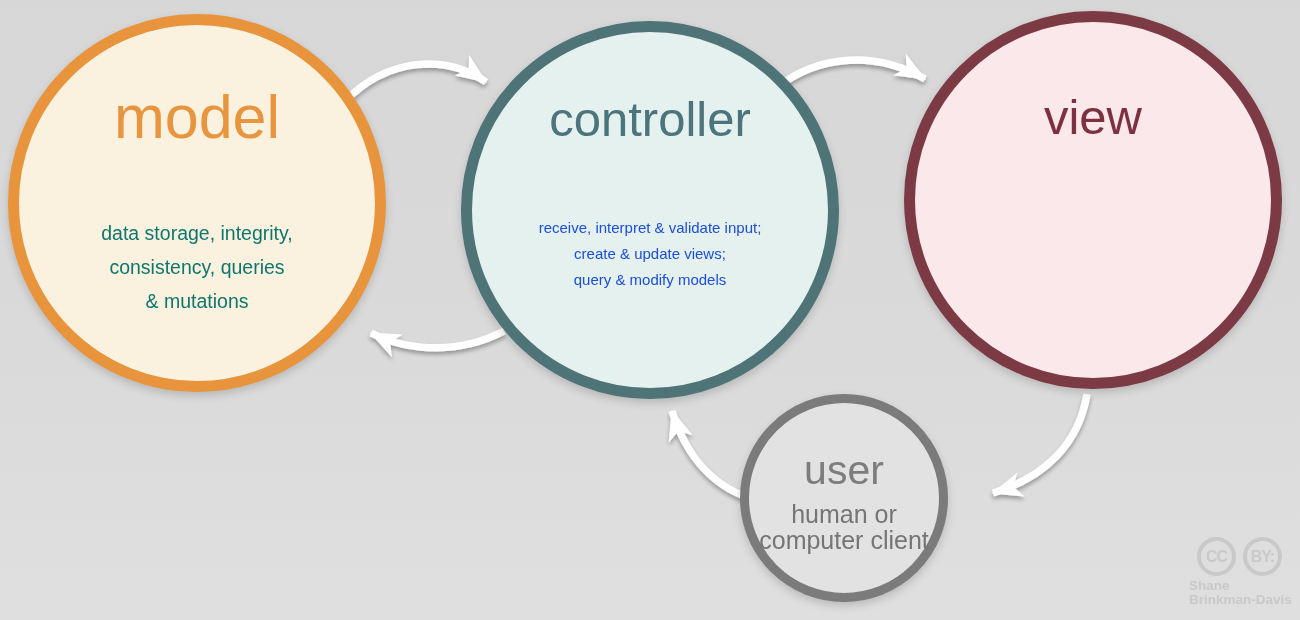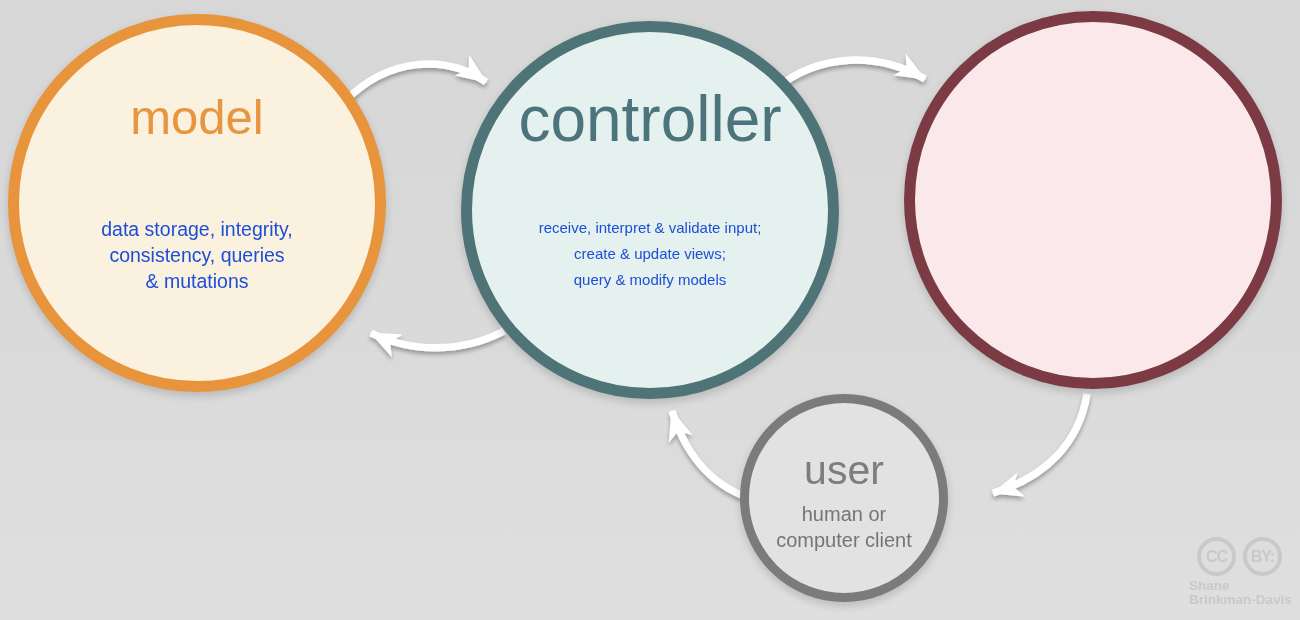--- a/index.html
+++ b/index.html
@@ -38,52 +38,52 @@
     white-space: pre-line;
   }
 
   
   #node-model {
     left: 8px; top: 14px;
     width: 378px; height: 378px;
     border: 11px solid #e8943c;
     background: #faf1de;
   }
-  #node-model .node-title { top: 66px; font-size: 49px; line-height: 52px; color: #e8953f; }
-  #node-model .node-desc  { top: 191px; font-size: 19.5px; line-height: 26px; color: #1d4ed8; }
+  #node-model .node-title { top: 66px; font-size: 61px; line-height: 52px; color: #e8953f; }
+  #node-model .node-desc  { top: 191px; font-size: 19.5px; line-height: 34px; color: #0f766e; }
 
   
   #node-controller {
     left: 461px; top: 21px;
     width: 378px; height: 378px;
     border: 11px solid #4e7478;
     background: #e4f1ef;
   }
-  #node-controller .node-title { top: 61px; font-size: 64px; line-height: 52px; color: #4c747c; }
+  #node-controller .node-title { top: 61px; font-size: 49px; line-height: 52px; color: #4c747c; }
   #node-controller .node-desc  { top: 183px; font-size: 15px; line-height: 26px; color: #1d4ed8; }
 
   
   #node-view {
     left: 904px; top: 11px;
     width: 378px; height: 378px;
     border: 11px solid #7c3a45;
     background: #fbe8eb;
   }
   #node-view .node-title { top: 69px; font-size: 49px; line-height: 52px; color: #7c3140; }
   #node-view .node-desc  { top: 207px; font-size: 19.5px; line-height: 26.5px; color: #7c3140; }
 
   
   #node-user {
     left: 740px; top: 394px;
     width: 208px; height: 208px;
     border: 9px solid #7b7b7b;
     background: #e2e2e2;
   }
   #node-user .node-title { top: 45px; font-size: 41px; line-height: 44px; color: #7d7d7d; }
-  #node-user .node-desc  { top: 99px; font-size: 20px; line-height: 25.5px; color: #757575; }
+  #node-user .node-desc  { top: 99px; font-size: 25px; line-height: 25.5px; color: #757575; }
 
   
   #license-badge {
     position: absolute;
     left: 1188px; top: 537px;
     width: 112px;
     color: #c9c9c9;
   }
   .badge-icons {
     display: flex;
@@ -150,20 +150,21 @@
   </div>
 
   <div class="node" id="node-controller">
     <div class="node-title">controller</div>
     <div class="node-desc">receive, interpret &amp; validate input;
 create &amp; update views;
 query &amp; modify models</div>
   </div>
 
   <div class="node" id="node-view">
+    <div class="node-title">view</div>
   </div>
 
   <div class="node" id="node-user">
     <div class="node-title">user</div>
     <div class="node-desc">human or
 computer client</div>
   </div>
 
   <div id="license-badge">
     <div class="badge-icons">

